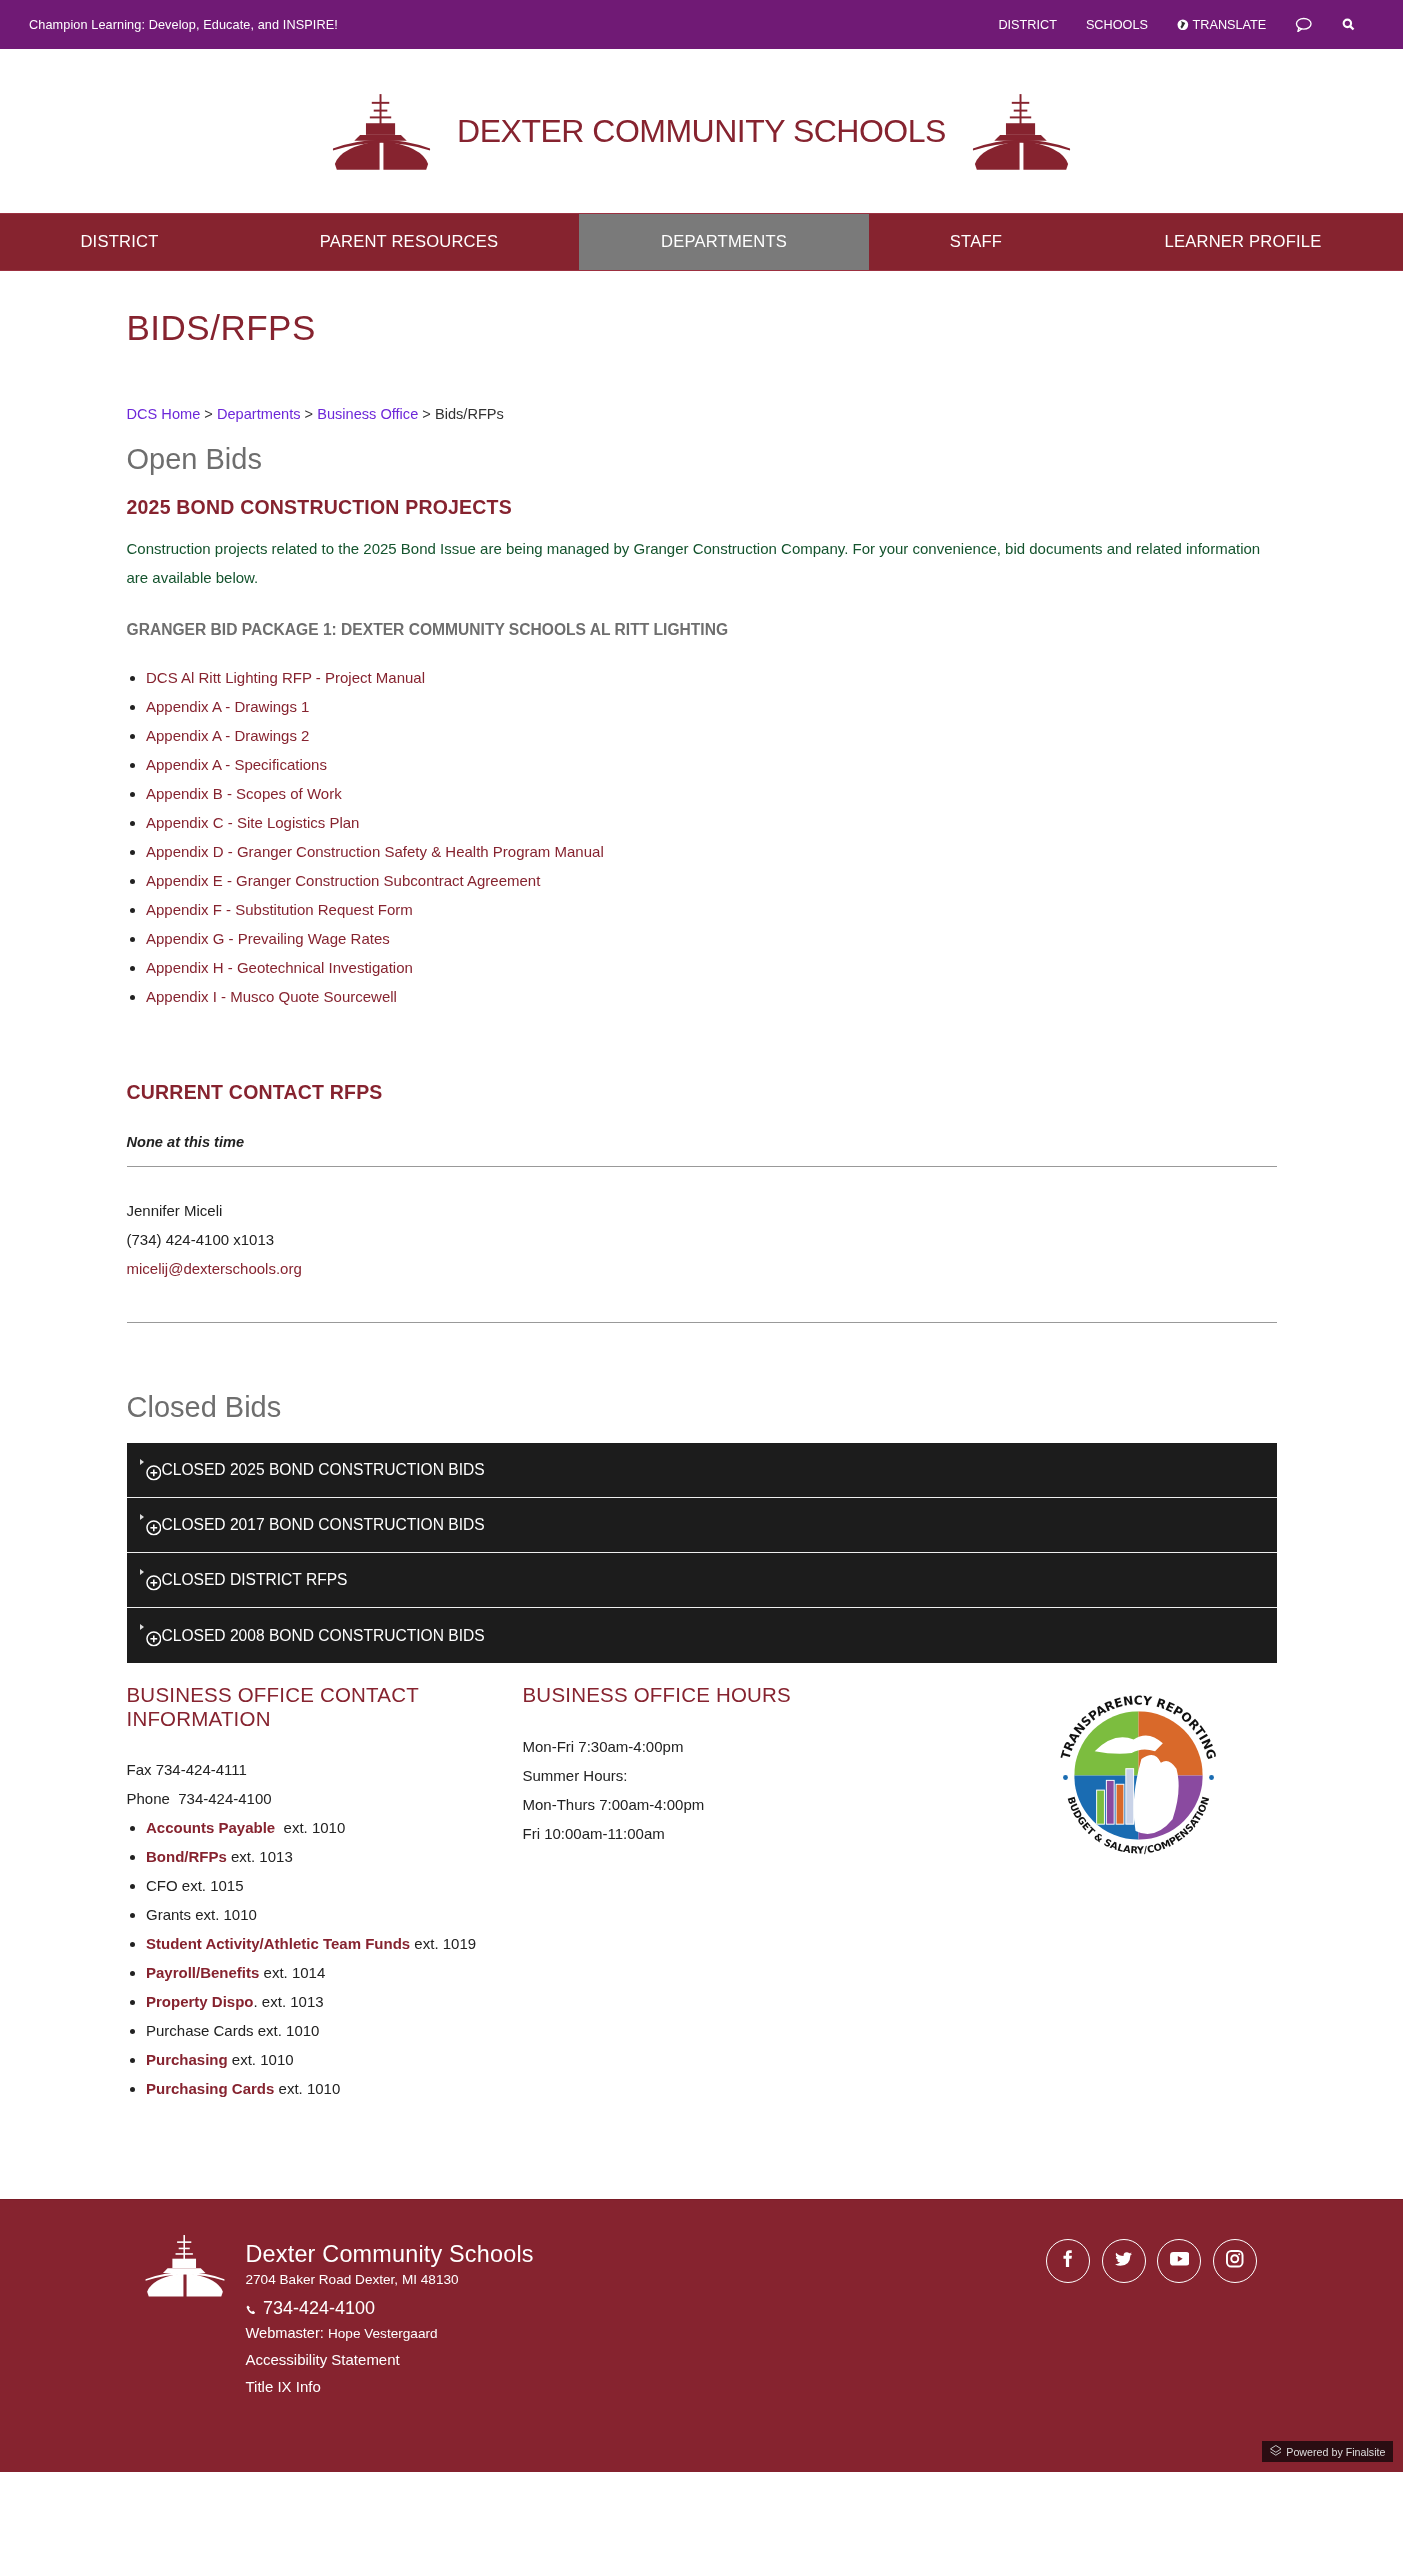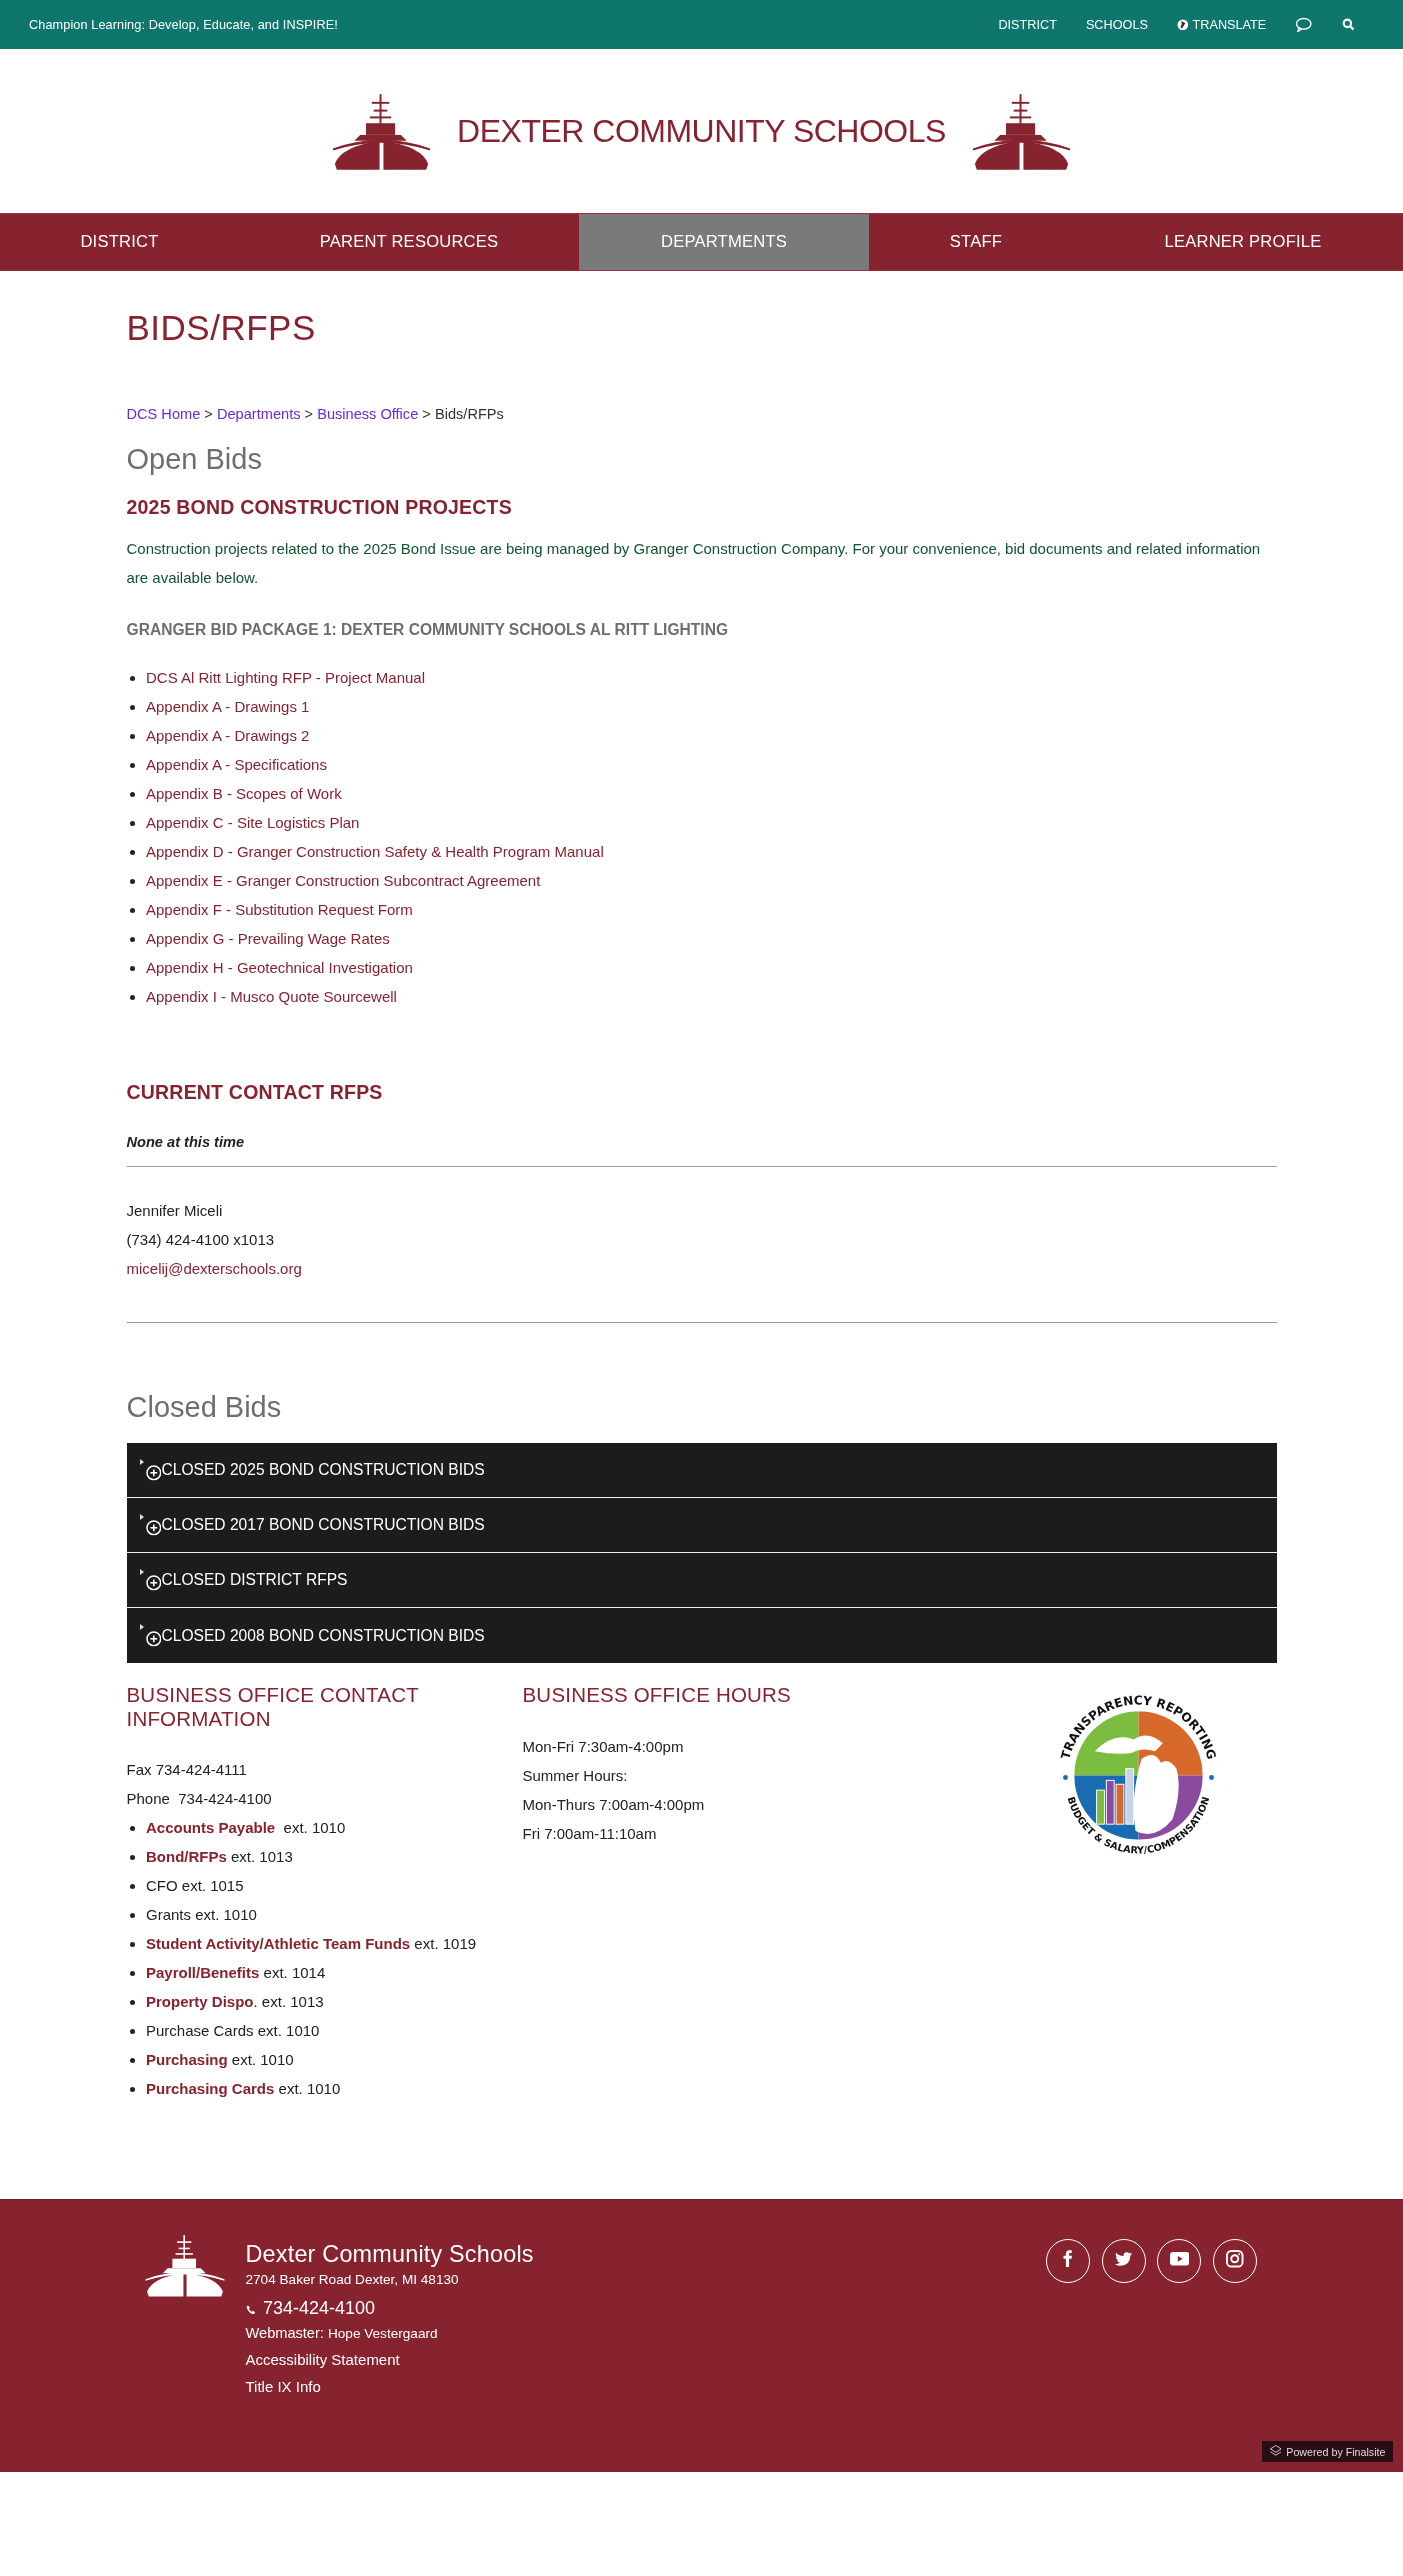--- a/index.html
+++ b/index.html
@@ -1,21 +1,21 @@
 <!DOCTYPE html>
 <html><head>
 <meta charset="utf-8">
 <style>
   * { box-sizing: border-box; margin: 0; padding: 0; }
   html, body { width: 1403px; background: #ffffff; }
   body { font-family: "Liberation Sans", "DejaVu Sans", sans-serif; color: #222; }
   a { text-decoration: none; color: inherit; }
 
   
-  .utility-bar { height: 49px; background: #0f766e; display: flex; align-items: center; justify-content: space-between; padding: 0 29px; color: #fff; }
+  .utility-bar { height: 49px; background: #701a75; display: flex; align-items: center; justify-content: space-between; padding: 0 29px; color: #fff; }
   .utility-bar .tagline { font-size: 12.7px; letter-spacing: 0.1px; }
   .utility-links { display: flex; align-items: center; gap: 29px; font-size: 12.7px; padding-right: 19.5px; }
   .utility-links .u-link { display: flex; align-items: center; gap: 3.9px; }
   .utility-links svg { display: block; }
 
   
   .header { height: 164px; display: flex; align-items: center; justify-content: center; gap: 19.5px; }
   .header .ship { width: 101px; height: 78px; }
   .header .school-name { font-size: 32px; color: #86232f; letter-spacing: -0.5px; font-weight: normal; padding: 0 5.8px; }
 
@@ -271,21 +271,21 @@
         </ul>
       </div>
     </div>
 
     <div class="info-col-2">
       <h3 class="info-heading">BUSINESS OFFICE HOURS</h3>
       <div class="info-lines" style="margin-top:25px">
         <div>Mon-Fri 7:30am-4:00pm</div>
         <div>Summer Hours:</div>
         <div>Mon-Thurs 7:00am-4:00pm</div>
-        <div>Fri 7:00am-11:10am</div>
+        <div>Fri 10:00am-11:00am</div>
       </div>
     </div>
 
     <div class="info-col-3">
       <a style="display:block;width:185px;height:185px;margin-left:49px;">
         <svg viewBox="0 0 190 190" width="185" height="185">
           <defs>
             <clipPath id="inner">
                 <circle cx="95" cy="95" r="66"></circle>
               </clipPath>

